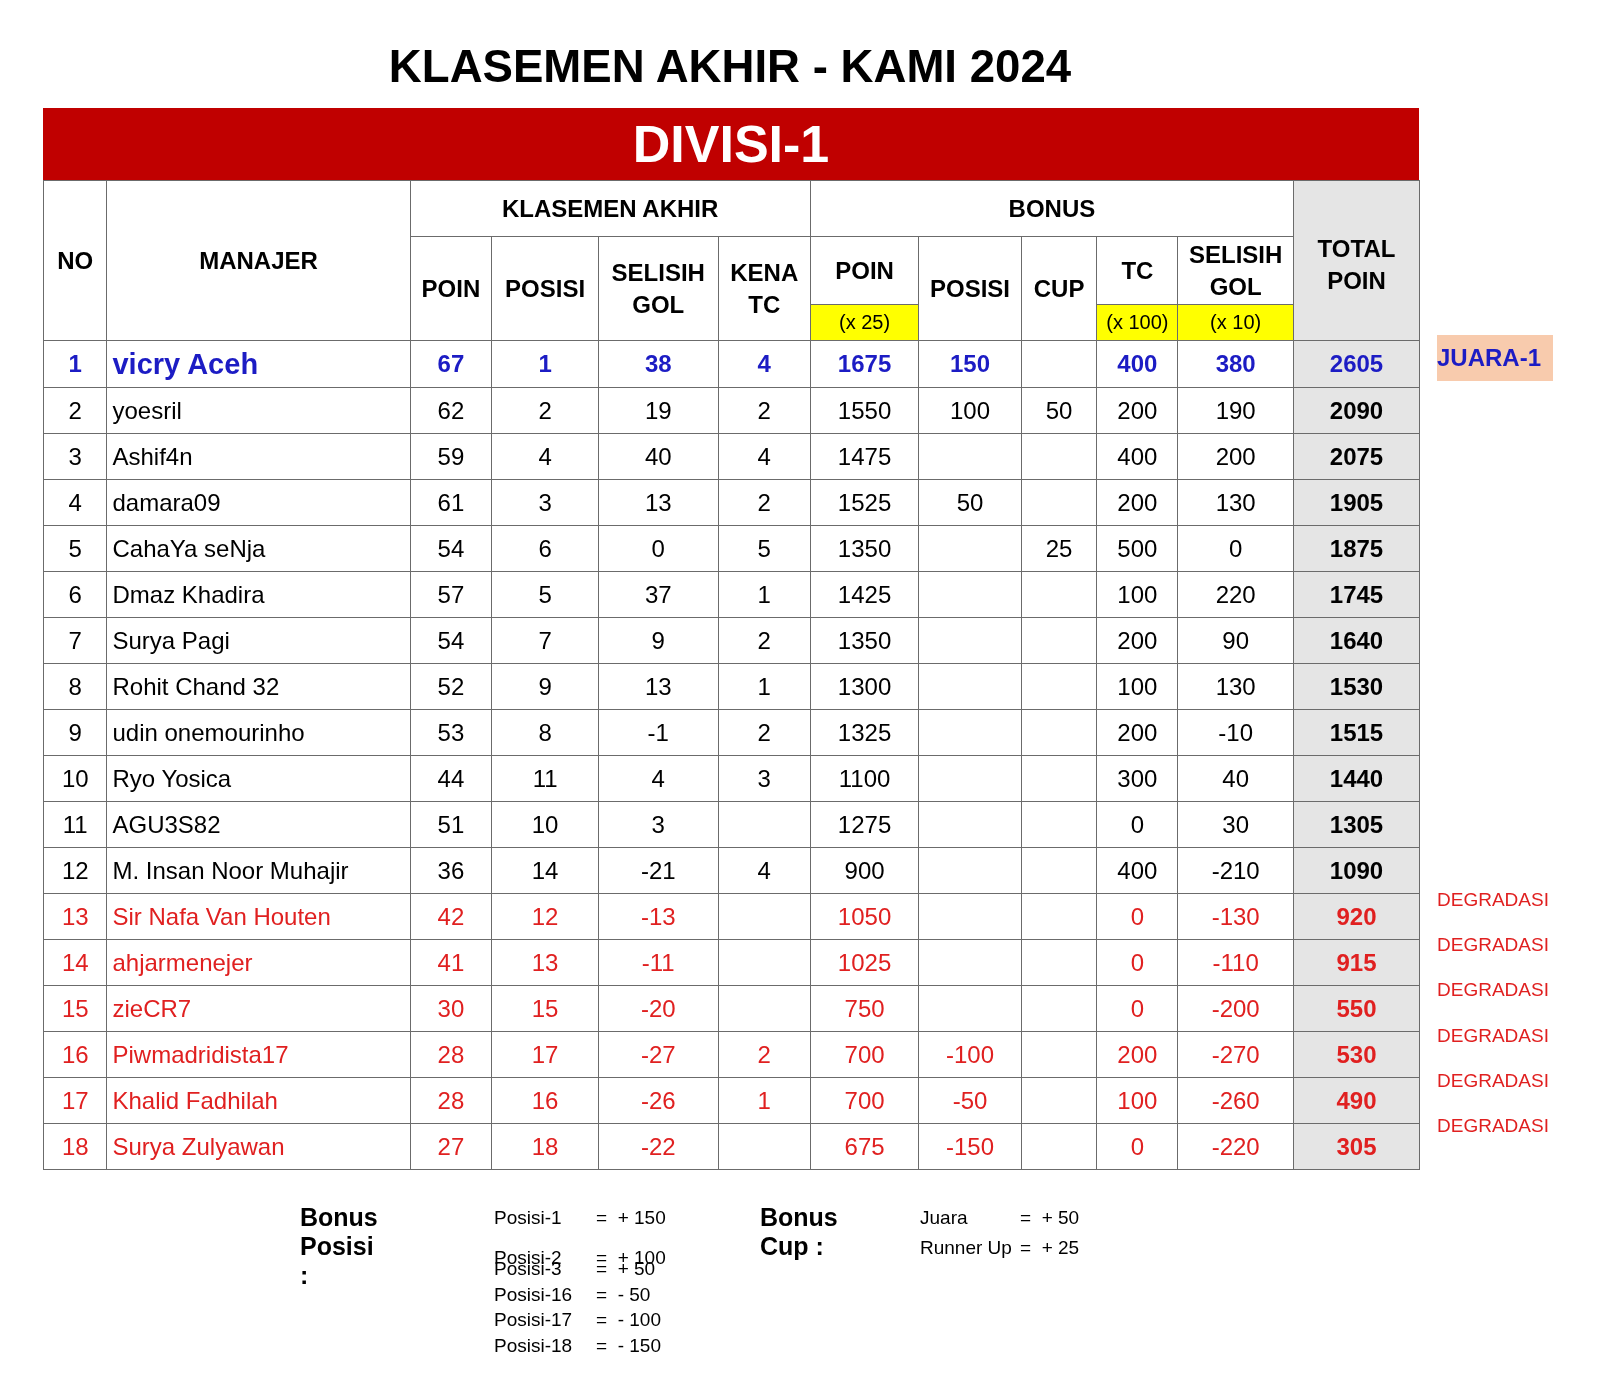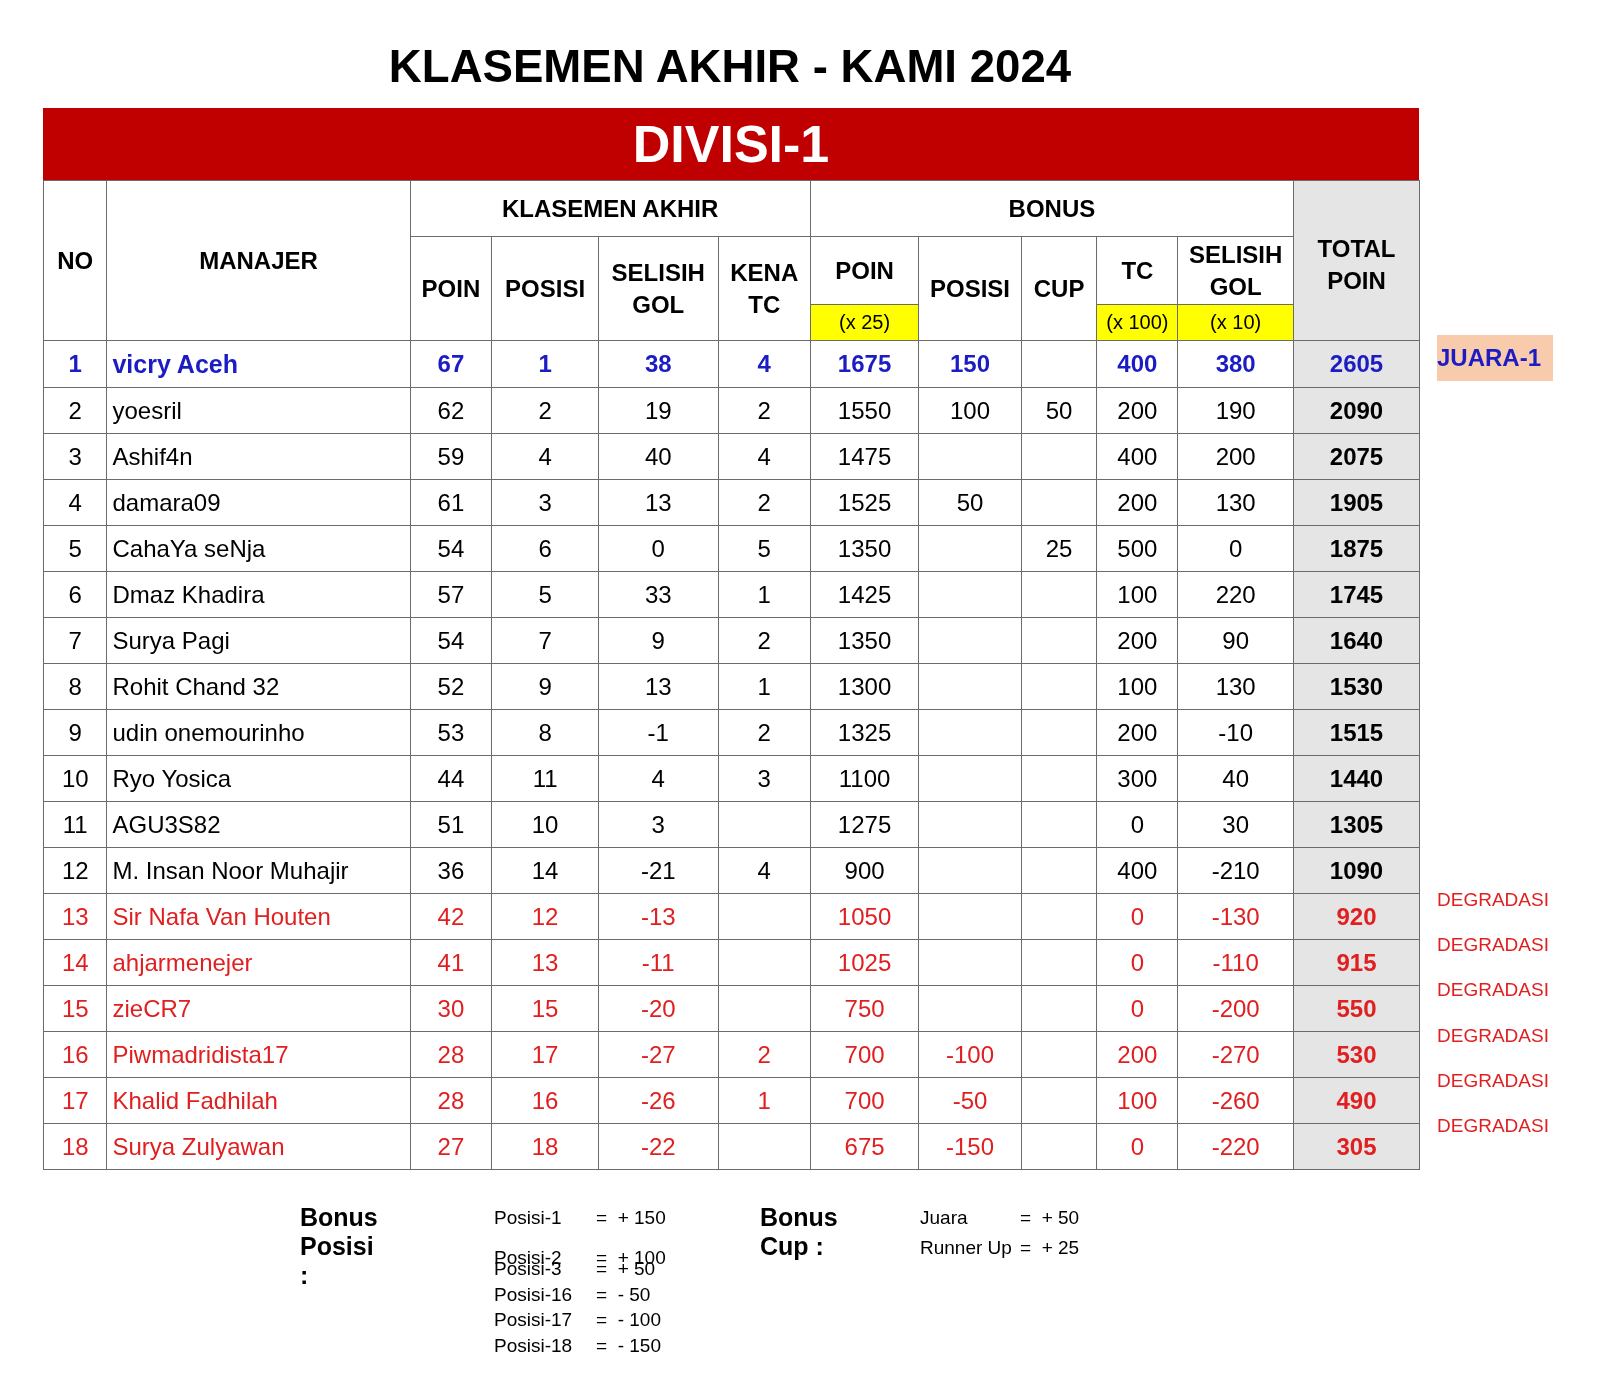--- a/index.html
+++ b/index.html
@@ -10,21 +10,21 @@
     table.standings td, table.standings th { border: 1px solid #6b6b6b; padding: 0; text-align: center; vertical-align: middle; font-size: 24px; }
     table.standings th { font-weight: bold; font-size: 24px; }
     .hdr-top { height: 56px; }
     .hdr-mid { height: 68px; }
     .hdr-sub { height: 36px; }
     .mult { background: #ffff00; font-weight: normal !important; font-size: 20px !important; }
     .total-col { background: #e5e5e5; }
     .row td { height: 45px; }
     .row td.manager { text-align: left; padding-left: 5px; }
     .row-first td { height: 46px; color: #1c1cc4; font-weight: bold; font-size: 29px; }
-    .row-first td.manager { font-size: 25px; }
+    .row-first td.manager { font-size: 29px; }
     .row-relegated td { color: #e02020; }
     .total-col.bold { font-weight: bold; }
     .side-label { position: absolute; left: 1437px; width: 116px; }
     .juara-badge { background: #f8cbad; color: #1c1cc4; font-weight: bold; font-size: 24px; height: 46px; line-height: 46px; }
     .degradasi-label { color: #e02020; font-size: 19px; height: 46px; line-height: 46px; }
     .legend { position: absolute; font-size: 19px; }
     .legend-title { position: absolute; font-weight: bold; font-size: 25px; }
     .legend-line { position: absolute; white-space: pre; }
     .legend-key { display: inline-block; width: 102px; }
   </style>
@@ -143,21 +143,21 @@
         <td>25</td>
         <td>500</td>
         <td>0</td>
         <td class="total-col bold">1875</td>
       </tr>
       <tr class="row">
         <td>6</td>
         <td class="manager">Dmaz Khadira</td>
         <td>57</td>
         <td>5</td>
-        <td>33</td>
+        <td>37</td>
         <td>1</td>
         <td>1425</td>
         <td></td>
         <td></td>
         <td>100</td>
         <td>220</td>
         <td class="total-col bold">1745</td>
       </tr>
       <tr class="row">
         <td>7</td>

